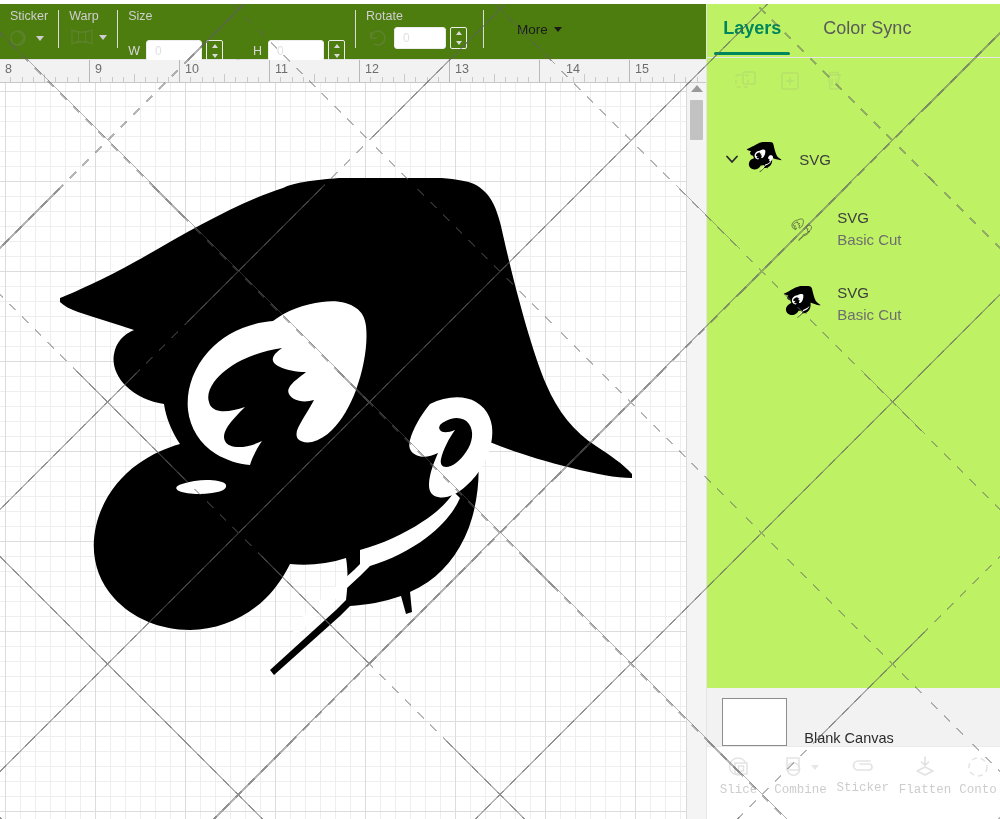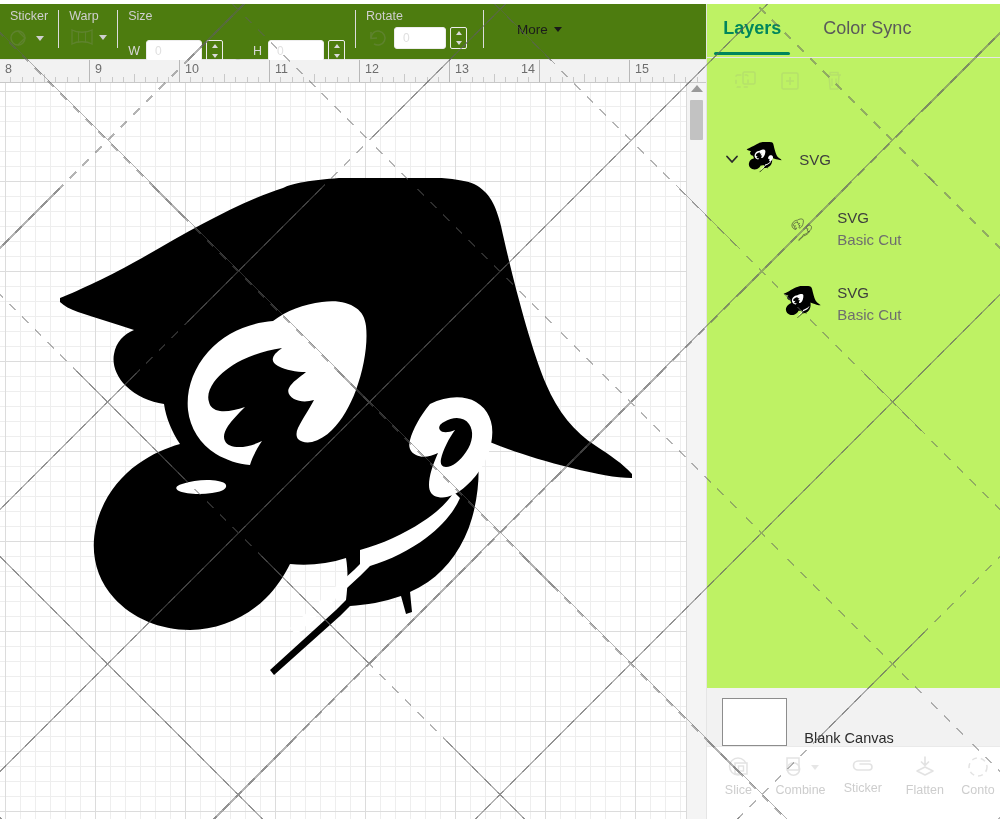--- a/index.html
+++ b/index.html
@@ -105,21 +105,21 @@
   }
   #blankthumb{width:65px;height:48px;background:#fff;border:1px solid #8d8d8d;box-sizing:border-box;}
   #blanklabel{margin-left:17px;font-size:14.5px;color:#2b2b2b;}
 
   #bottombar{
     height:64px;flex:0 0 64px;background:#fff;border-top:1px solid #eaeaea;
     display:flex;align-items:flex-start;padding-top:8px;
   }
   .bt{flex:1 1 0;display:flex;flex-direction:column;align-items:center;gap:4px;cursor:pointer;min-width:0;}
   .bt .bicon{opacity:.24;display:flex;align-items:center;gap:3px;}
-  .bt .blabel{font-size:12.5px;color:#cdcdcd;white-space:nowrap;}
+  .bt .blabel{font-size:12.5px;color:#cdcdcd;white-space:nowrap;font-family:Liberation Mono, monospace;}
 
   
   #watermark{
     position:absolute;inset:0;pointer-events:none;z-index:50;
     background-image:
       repeating-linear-gradient(45deg,
         rgba(95,95,95,.55) 0 9px, rgba(0,0,0,0) 9px 18px),
       repeating-linear-gradient(-45deg,
         rgba(95,95,95,.55) 0 9px, rgba(0,0,0,0) 9px 18px);
     background-size:185px 185px,185px 185px;
@@ -275,21 +275,21 @@
         <div class="rmajor" style="left: 449px;"></div>
         <div class="rnum" style="left: 455px;">13</div>
         <div class="rtick" style="left: 460.25px; height: 5px;"></div>
         <div class="rtick" style="left: 471.5px; height: 5px;"></div>
         <div class="rtick" style="left: 482.75px; height: 5px;"></div>
         <div class="rtick" style="left: 494px; height: 8px;"></div>
         <div class="rtick" style="left: 505.25px; height: 5px;"></div>
         <div class="rtick" style="left: 516.5px; height: 5px;"></div>
         <div class="rtick" style="left: 527.75px; height: 5px;"></div>
         <div class="rmajor" style="left: 539px;"></div>
-        <div class="rnum" style="left: 521px; text-align: right;">14</div>
+        <div class="rnum" style="left: 566px; text-align: right;">14</div>
         <div class="rtick" style="left: 550.25px; height: 5px;"></div>
         <div class="rtick" style="left: 561.5px; height: 5px;"></div>
         <div class="rtick" style="left: 572.75px; height: 5px;"></div>
         <div class="rtick" style="left: 584px; height: 8px;"></div>
         <div class="rtick" style="left: 595.25px; height: 5px;"></div>
         <div class="rtick" style="left: 606.5px; height: 5px;"></div>
         <div class="rtick" style="left: 617.75px; height: 5px;"></div>
         <div class="rmajor" style="left: 629px;"></div>
         <div class="rnum" style="left: 635px;">15</div>
         <div class="rtick" style="left: 640.25px; height: 5px;"></div>

